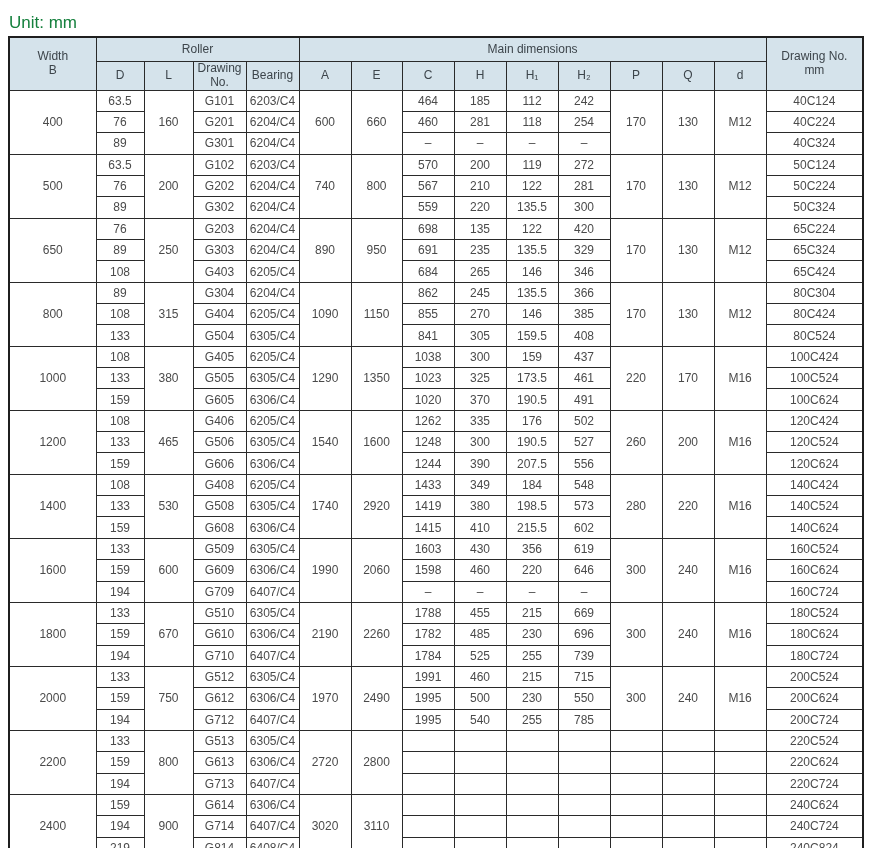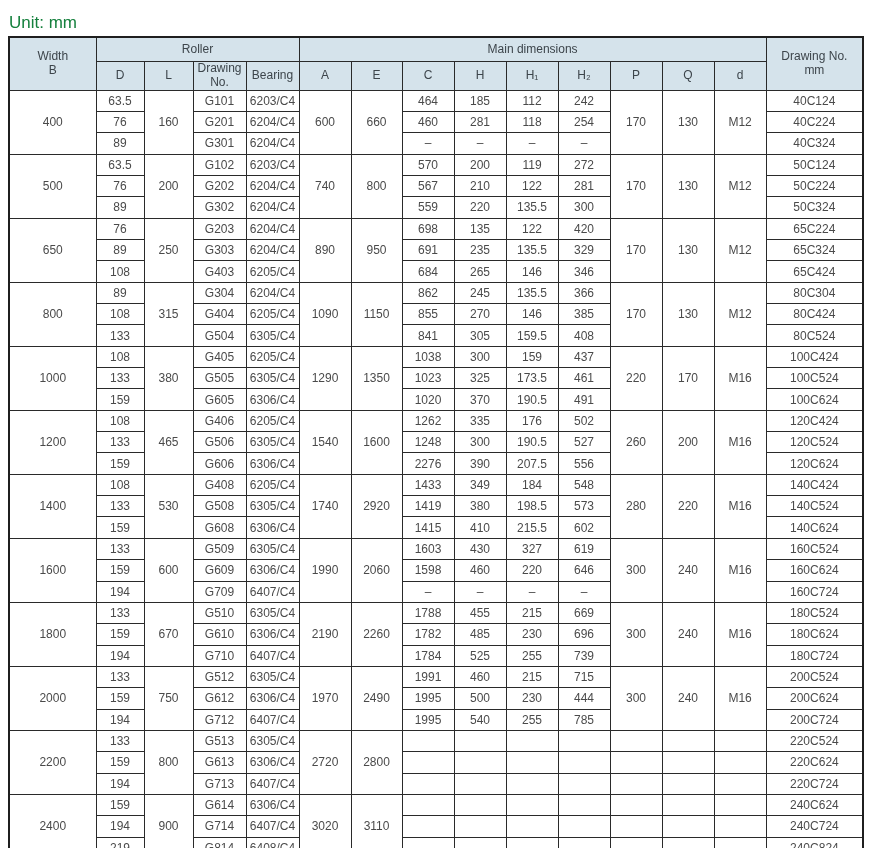--- a/index.html
+++ b/index.html
@@ -301,21 +301,21 @@
         <td>1248</td>
         <td>300</td>
         <td>190.5</td>
         <td>527</td>
         <td>120C524</td>
       </tr>
       <tr>
         <td>159</td>
         <td>G606</td>
         <td>6306/C4</td>
-        <td>2276</td>
+        <td>1244</td>
         <td>390</td>
         <td>207.5</td>
         <td>556</td>
         <td>120C624</td>
       </tr>
       <tr>
         <td rowspan="3">1400</td>
         <td>108</td>
         <td rowspan="3">530</td>
         <td>G408</td>
@@ -354,21 +354,21 @@
       <tr>
         <td rowspan="3">1600</td>
         <td>133</td>
         <td rowspan="3">600</td>
         <td>G509</td>
         <td>6305/C4</td>
         <td rowspan="3">1990</td>
         <td rowspan="3">2060</td>
         <td>1603</td>
         <td>430</td>
-        <td>327</td>
+        <td>356</td>
         <td>619</td>
         <td rowspan="3">300</td>
         <td rowspan="3">240</td>
         <td rowspan="3">M16</td>
         <td>160C524</td>
       </tr>
       <tr>
         <td>159</td>
         <td>G609</td>
         <td>6306/C4</td>
@@ -442,21 +442,21 @@
         <td rowspan="3">M16</td>
         <td>200C524</td>
       </tr>
       <tr>
         <td>159</td>
         <td>G612</td>
         <td>6306/C4</td>
         <td>1995</td>
         <td>500</td>
         <td>230</td>
-        <td>444</td>
+        <td>550</td>
         <td>200C624</td>
       </tr>
       <tr>
         <td>194</td>
         <td>G712</td>
         <td>6407/C4</td>
         <td>1995</td>
         <td>540</td>
         <td>255</td>
         <td>785</td>

